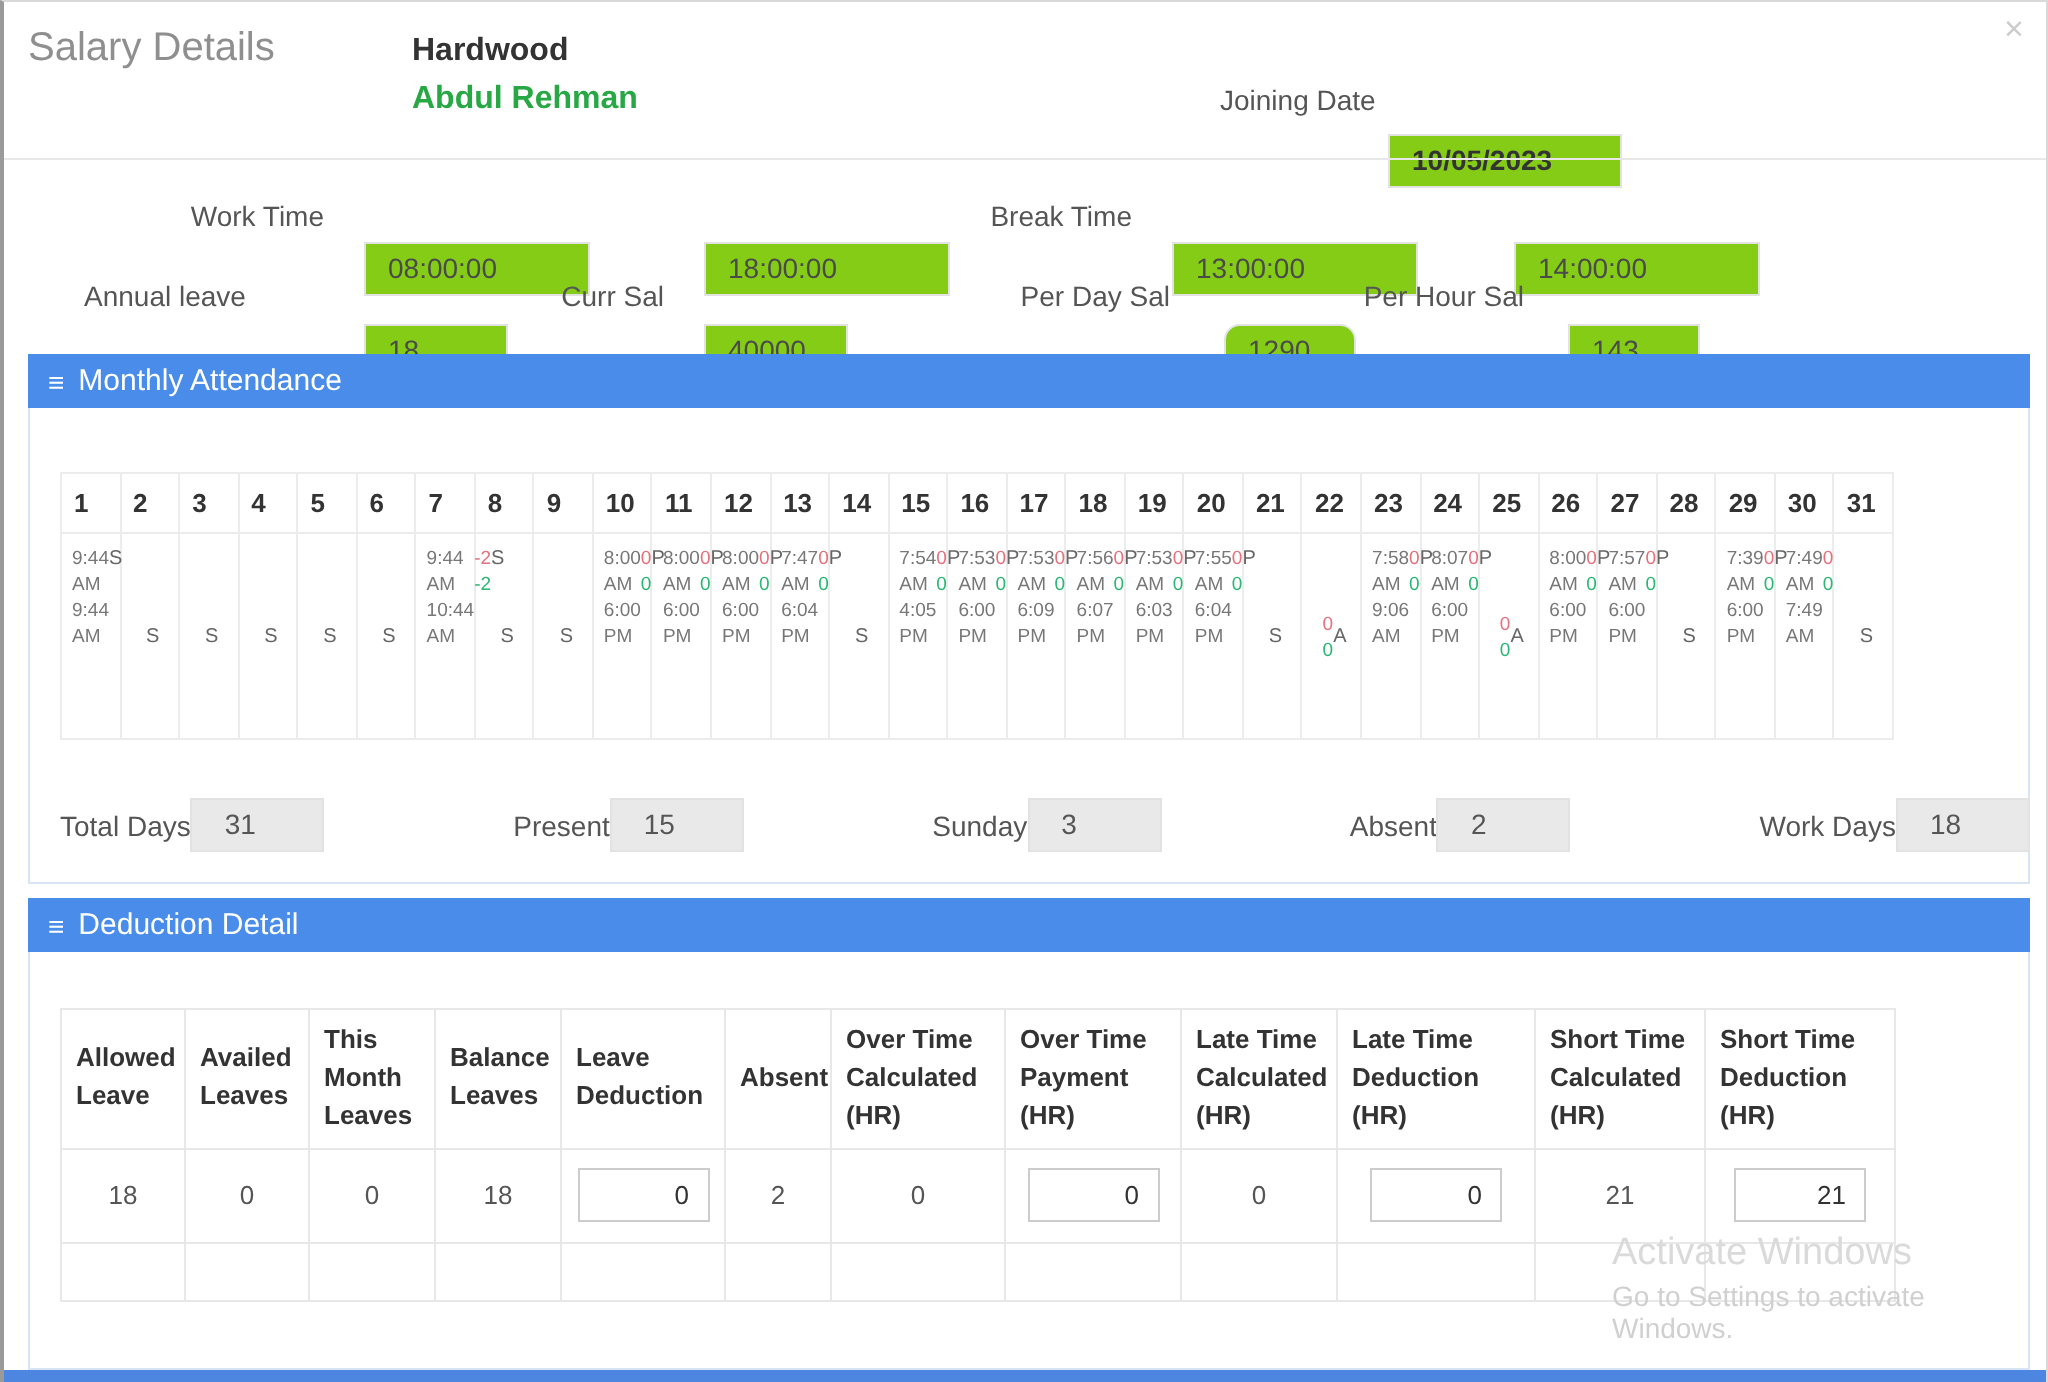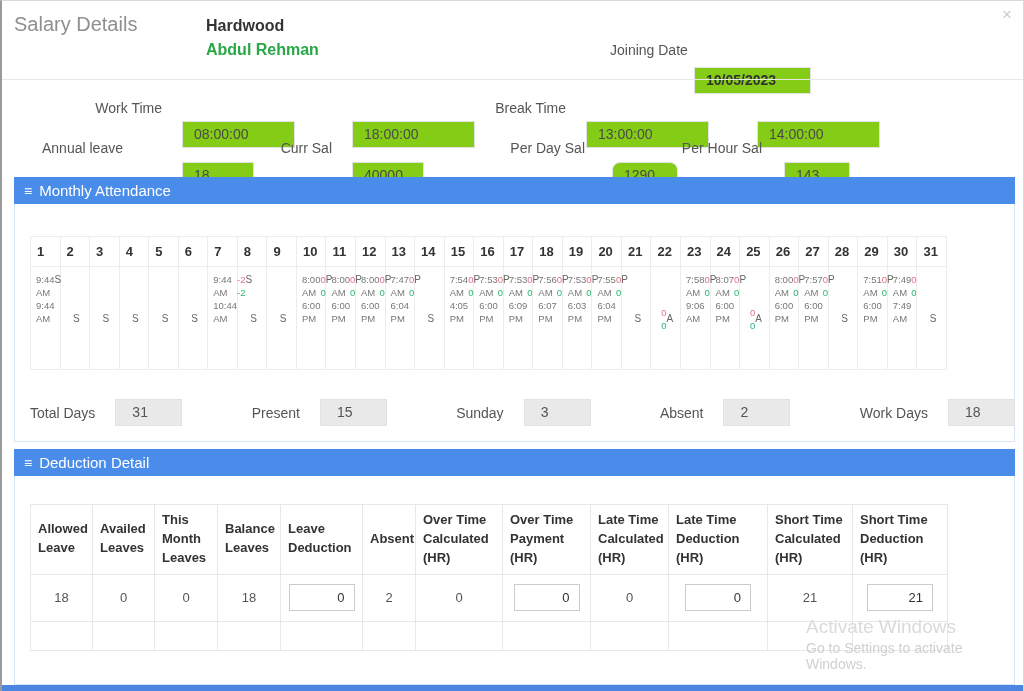--- a/index.html
+++ b/index.html
@@ -53,21 +53,21 @@
   .att-table td.att { height:102px; padding:0; vertical-align:top; }
   .cellwrap { display:flex; flex-direction:row; height:100%; box-sizing:border-box;
     padding:6px 2px 5px 5px; font-size:9.5px; line-height:13px; color:#777; }
   .cellwrap.between { justify-content:space-between; }
   .cellwrap.center { justify-content:center; align-items:center; }
   .rv { color:#e4717d; } .gv { color:#2bb673; }
   .st { color:#666; font-size:10px; }
 
   .summary { position:absolute; left:28px; top:398px; width:985px; height:27px;
     display:flex; justify-content:space-between; align-items:center; }
-  .pair { display:flex; align-items:center; gap:20px; }
+  .pair { display:flex; align-items:center; }
   .pair .plabel { font-size:14px; color:#555; white-space:nowrap; }
   .pair .pbox { width:67px; height:27px; box-sizing:border-box; background:#e9e9e9; border:1px solid #e2e2e2;
     font-size:14px; color:#555; line-height:25px; padding-left:16px; }
 
   .ded-table { position:absolute; left:28px; top:503px; width:917px; }
   .ded-table th, .ded-table td { border:1px solid #e8e8e8; }
   .ded-table thead th { height:62px; box-sizing:border-box; font-size:13px; font-weight:700; color:#333;
     text-align:left; vertical-align:middle; padding:6px 7px; line-height:1.45; }
   .ded-table tbody td { height:44px; text-align:center; font-size:13px; color:#555; }
   .ded-table tbody tr.empty td { height:26px; }
@@ -452,21 +452,21 @@
             </div>
           </td>
           <td class="att">
             <div class="cellwrap center">
               <div class="st">S</div>
             </div>
           </td>
           <td class="att">
             <div class="cellwrap between">
               <div class="times">
-                <div>7:51</div>
+                <div>7:39</div>
                 <div>AM</div>
                 <div>6:00</div>
                 <div>PM</div>
               </div>
               <div>
                 <div class="rv">0</div>
                 <div class="gv">0</div>
               </div>
               <div class="st">P</div>
             </div>

